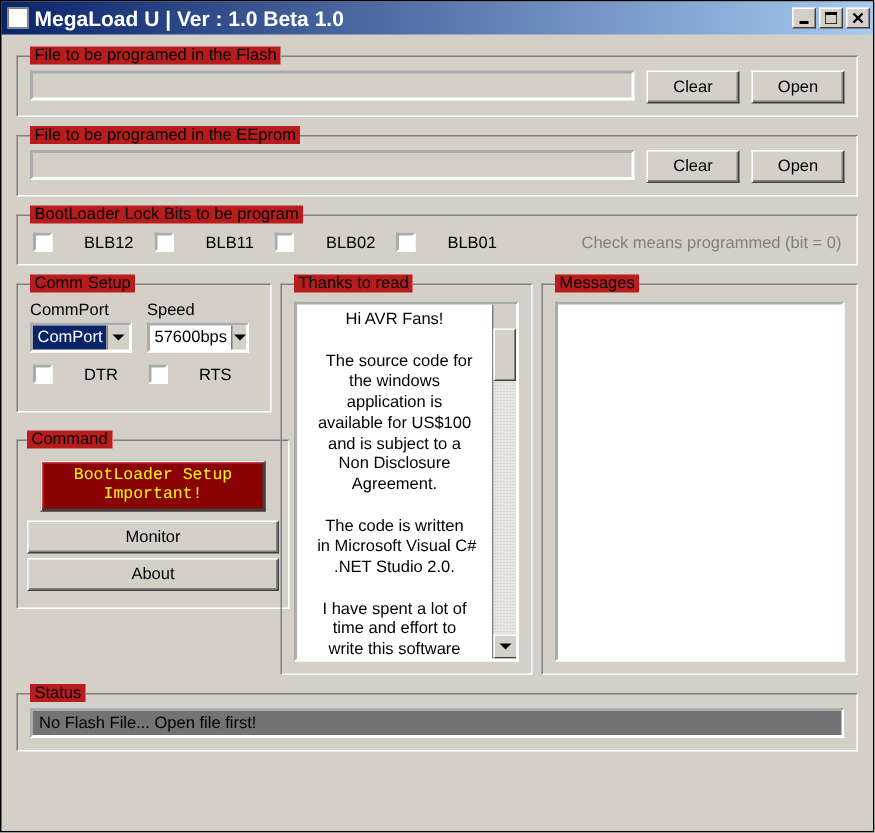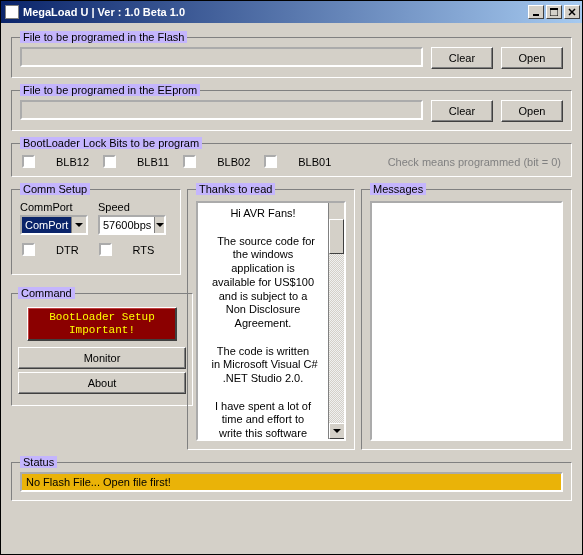--- a/index.html
+++ b/index.html
@@ -21,21 +21,21 @@
     display: flex;
     flex-direction: column;
   }
   .titlebar {
     height: 22px;
     background: linear-gradient(to right, #0a246a, #a6caf0);
     display: flex;
     align-items: center;
     color: #fff;
     font-weight: bold;
-    font-size: 11px;
+    font-size: 14px;
     padding-left: 4px;
   }
   .titlebar .tleft { display:flex; align-items:center; gap:4px; flex:1;}
   .title-icon {
     width:14px; height:14px;
     background: #fff;
     border:1px solid #808080;
     display:inline-block;
   }
   .ctrl-btns { display:flex; margin-right:2px; gap:0; }
@@ -61,21 +61,21 @@
     border-top-color:#808080;
     border-left-color:#808080;
     margin:0 0 6px 0;
     padding:6px 8px 8px 8px;
     position:relative;
   }
   fieldset legend {
     padding:0 3px;
     font-size:11px;
     color:#000;
-    background:#c4b5fd;
+    background:#b91c1c;
   }
   .file-row { display:flex; align-items:flex-start; gap:8px; }
   .sunken {
     border:2px inset #fff;
     background:#d4d0c8;
     height:20px;
     flex:1;
   }
   .btn {
     height:22px;
@@ -180,21 +180,21 @@
     border-top-color:#fff; border-left-color:#fff;
   }
   .sb-bottom{position:absolute;bottom:0;}
   .messages-box {
     border:2px inset #fff;
     background:#fff;
     height:240px;
   }
   .status-inner {
     border:2px inset #fff;
-    background:#eab308;
+    background:#737373;
     height:20px;
     padding:2px 4px;
     font-size:11px;
   }
   fieldset.tight { padding:4px 8px 8px 8px; }
   fieldset.command { padding:6px 6px 8px 6px; }
   .fs-thanks, .fs-messages { margin-bottom:6px; }
   .arrow-down { border-left:4px solid transparent;border-right:4px solid transparent;border-top:4px solid #000; }
   .arrow-up { border-left:4px solid transparent;border-right:4px solid transparent;border-bottom:4px solid #000; }
 </style>

